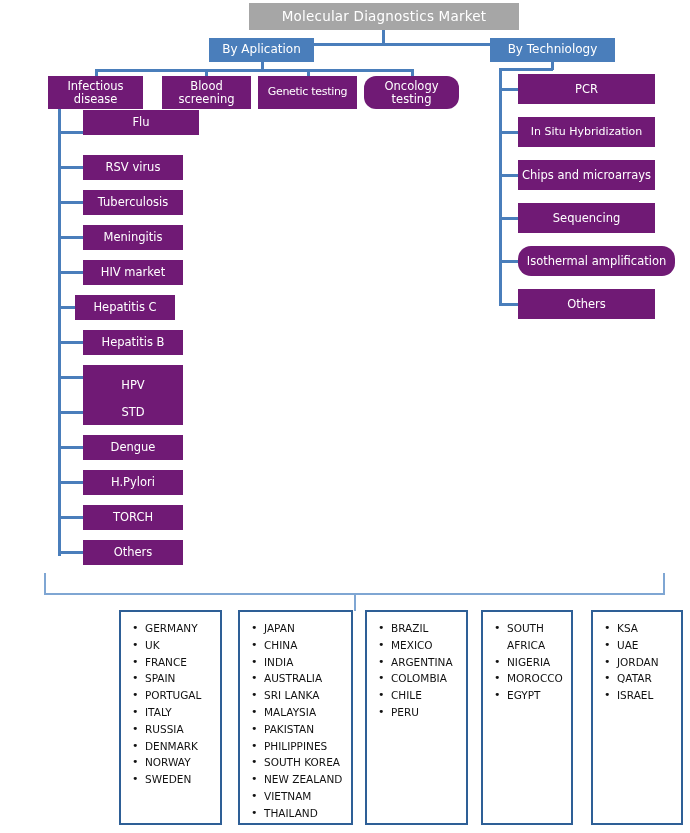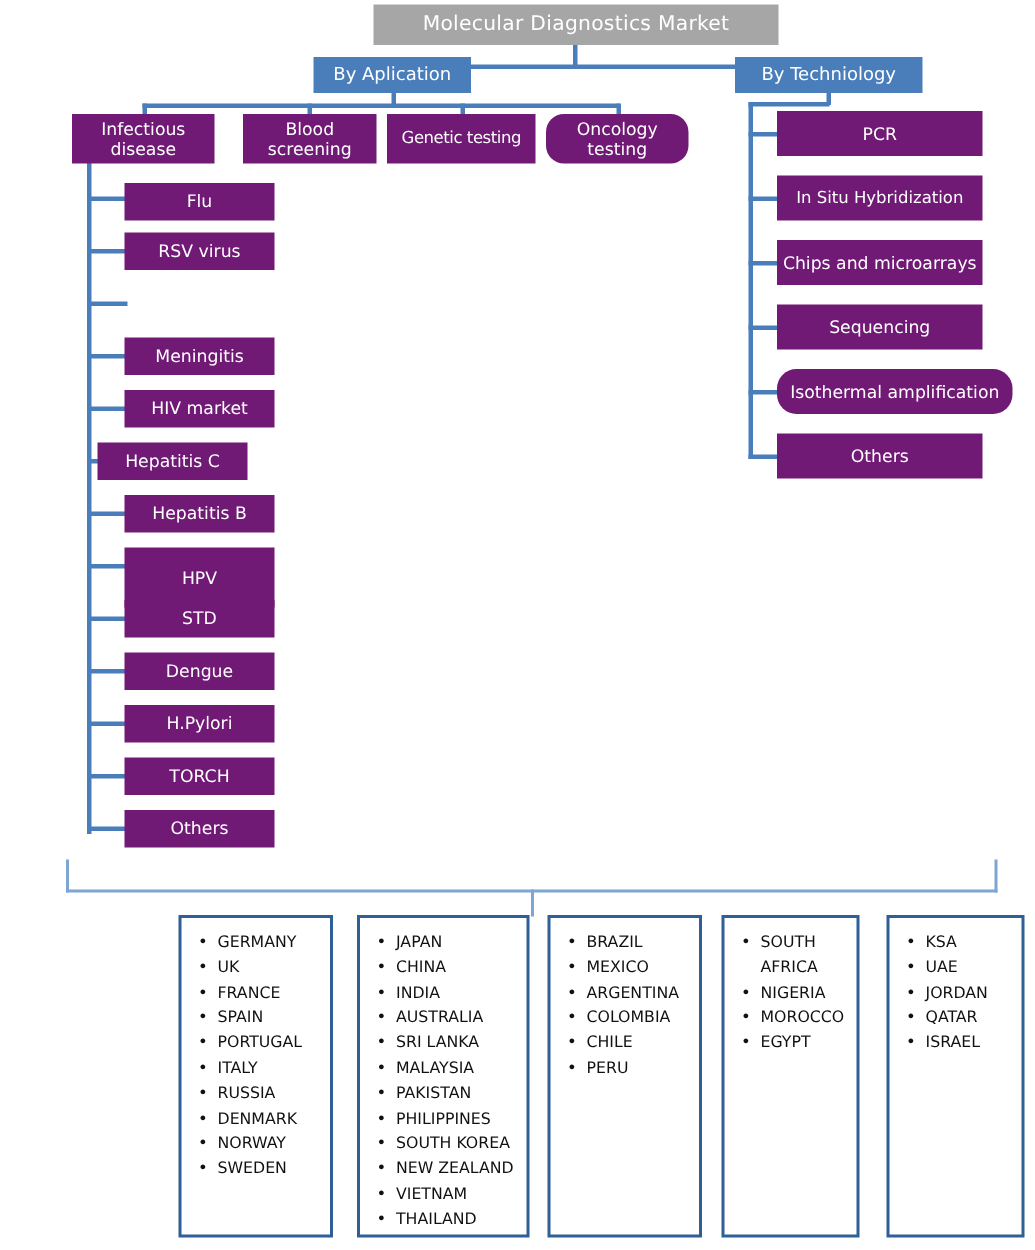--- a/index.html
+++ b/index.html
@@ -117,25 +117,26 @@
   <div class="ln" style="left:58px;top:271px;width:27px;height:2.5px;"></div>
   <div class="ln" style="left:58px;top:306px;width:27px;height:2.5px;"></div>
   <div class="ln" style="left:58px;top:341px;width:27px;height:2.5px;"></div>
   <div class="ln" style="left:58px;top:376px;width:27px;height:2.5px;"></div>
   <div class="ln" style="left:58px;top:411px;width:27px;height:2.5px;"></div>
   <div class="ln" style="left:58px;top:446px;width:27px;height:2.5px;"></div>
   <div class="ln" style="left:58px;top:481px;width:27px;height:2.5px;"></div>
   <div class="ln" style="left:58px;top:516px;width:27px;height:2.5px;"></div>
   <div class="ln" style="left:58px;top:551px;width:27px;height:2.5px;"></div>
 
-  <div class="node green" style="left:83px;top:122px;width:100px;height:25px;">Flu</div>
+  <div class="node green" style="left:83px;top:110px;width:116px;height:25px;">Flu</div>
   <div class="node green" style="left:83px;top:155px;width:100px;height:25px;">RSV virus</div>
+  <div class="node green" style="left:83px;top:190px;width:100px;height:25px;">Tuberculosis</div>
   <div class="node green" style="left:83px;top:225px;width:100px;height:25px;">Meningitis</div>
   <div class="node green" style="left:83px;top:260px;width:100px;height:25px;">HIV market</div>
-  <div class="node green" style="left:65px;top:295px;width:100px;height:25px;">Hepatitis C</div>
+  <div class="node green" style="left:75px;top:295px;width:100px;height:25px;">Hepatitis C</div>
   <div class="node green" style="left:83px;top:330px;width:100px;height:25px;">Hepatitis B</div>
   <div class="node green" style="left:83px;top:365px;width:100px;height:40px;">HPV</div>
   <div class="node green" style="left:83px;top:400px;width:100px;height:25px;">STD</div>
   <div class="node green" style="left:83px;top:435px;width:100px;height:25px;">Dengue</div>
   <div class="node green" style="left:83px;top:470px;width:100px;height:25px;">H.Pylori</div>
   <div class="node green" style="left:83px;top:505px;width:100px;height:25px;">TORCH</div>
   <div class="node green" style="left:83px;top:540px;width:100px;height:25px;">Others</div>
 
   <div class="ln" style="left:499px;top:88px;width:20px;height:2.5px;"></div>
   <div class="ln" style="left:499px;top:131px;width:20px;height:2.5px;"></div>

